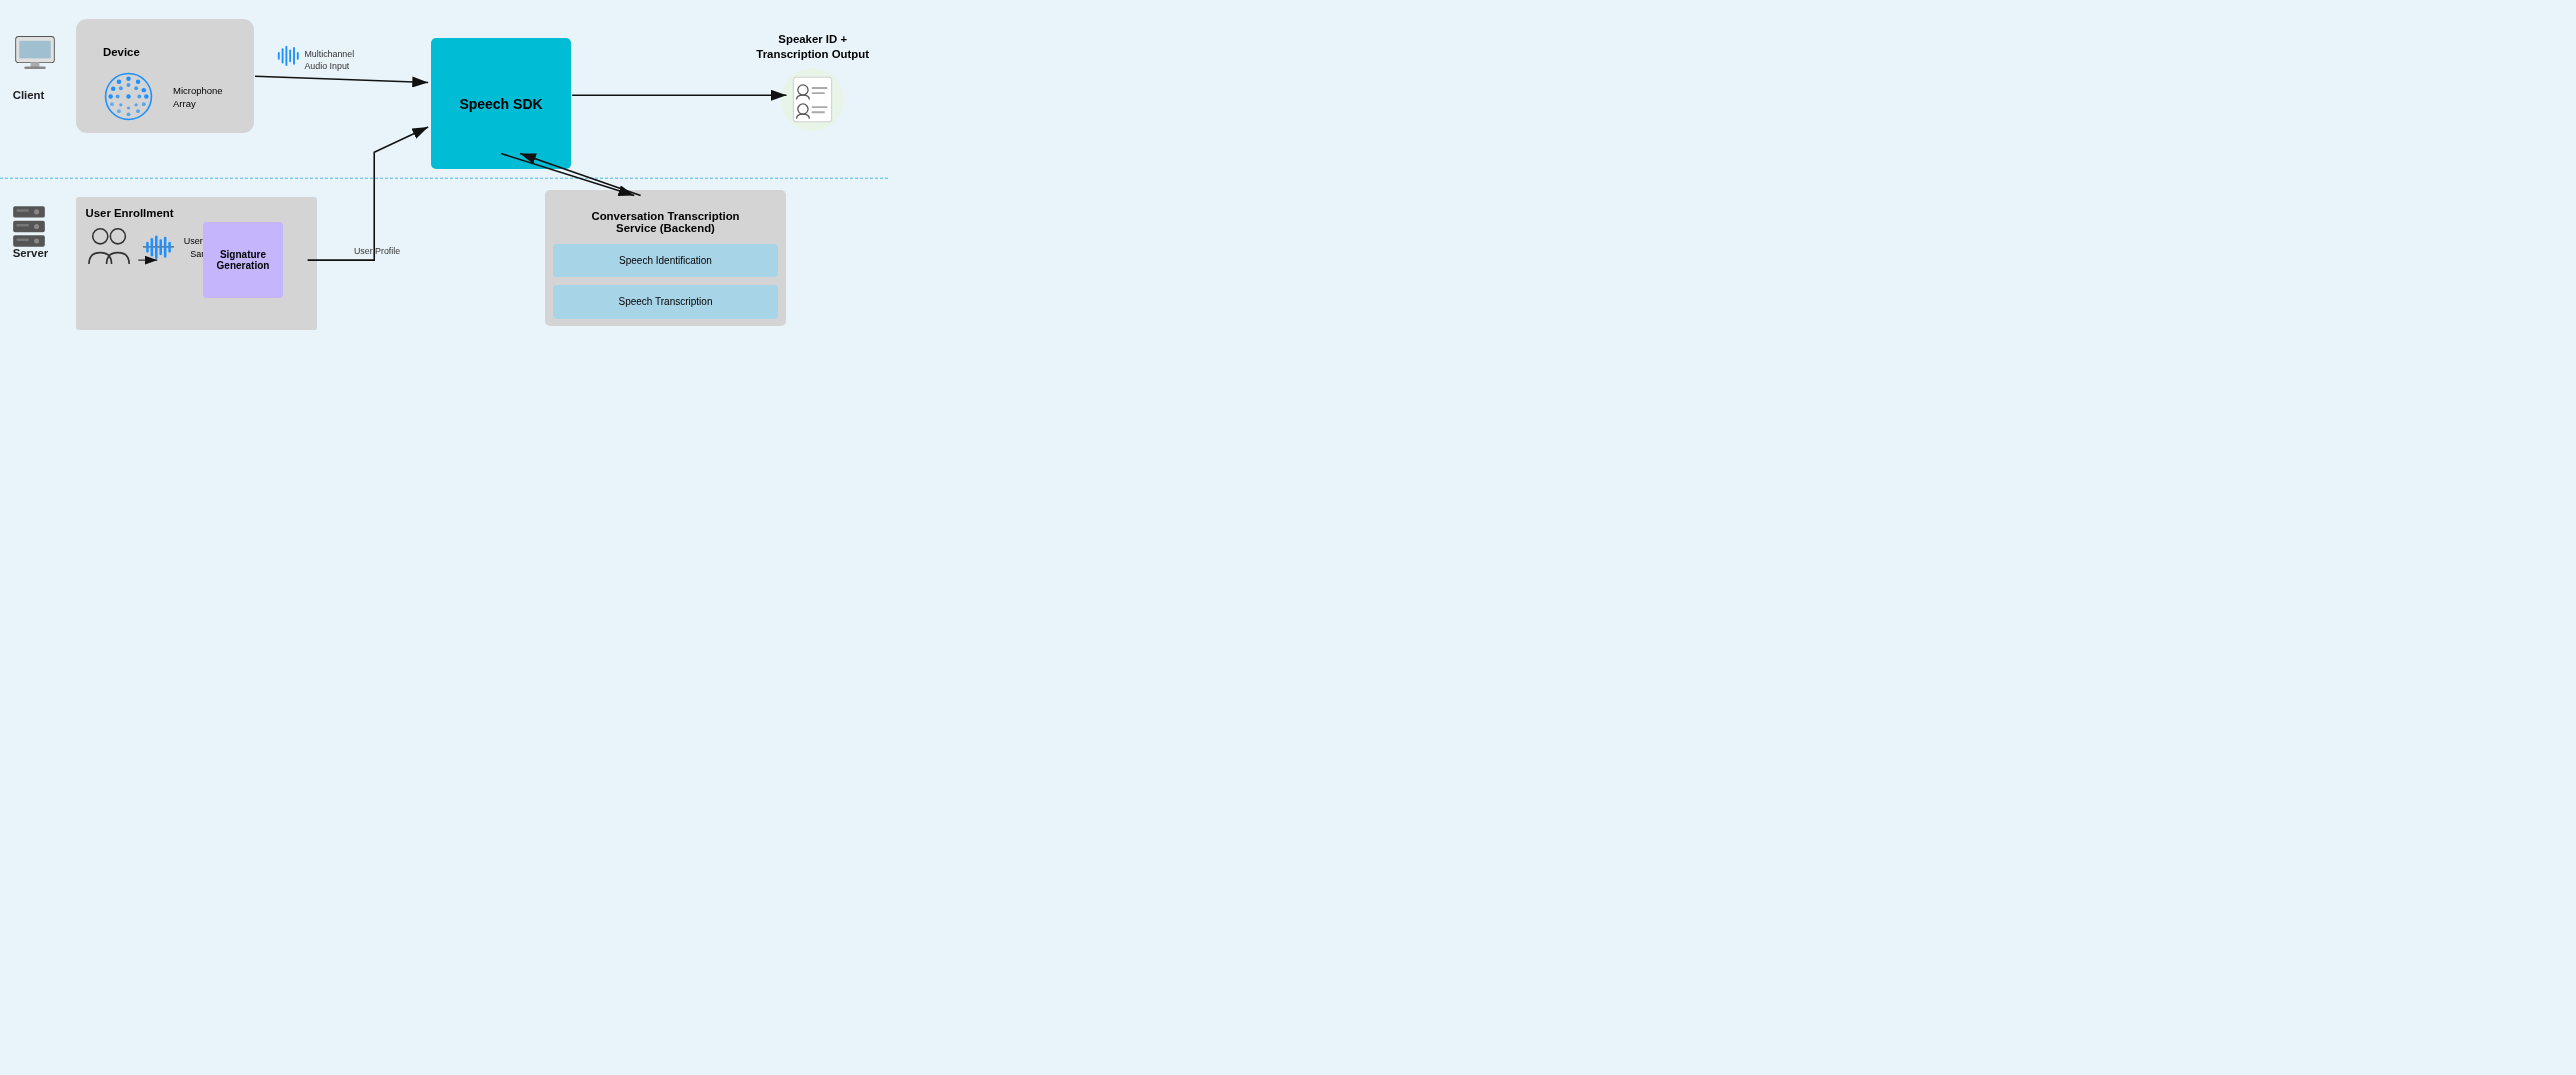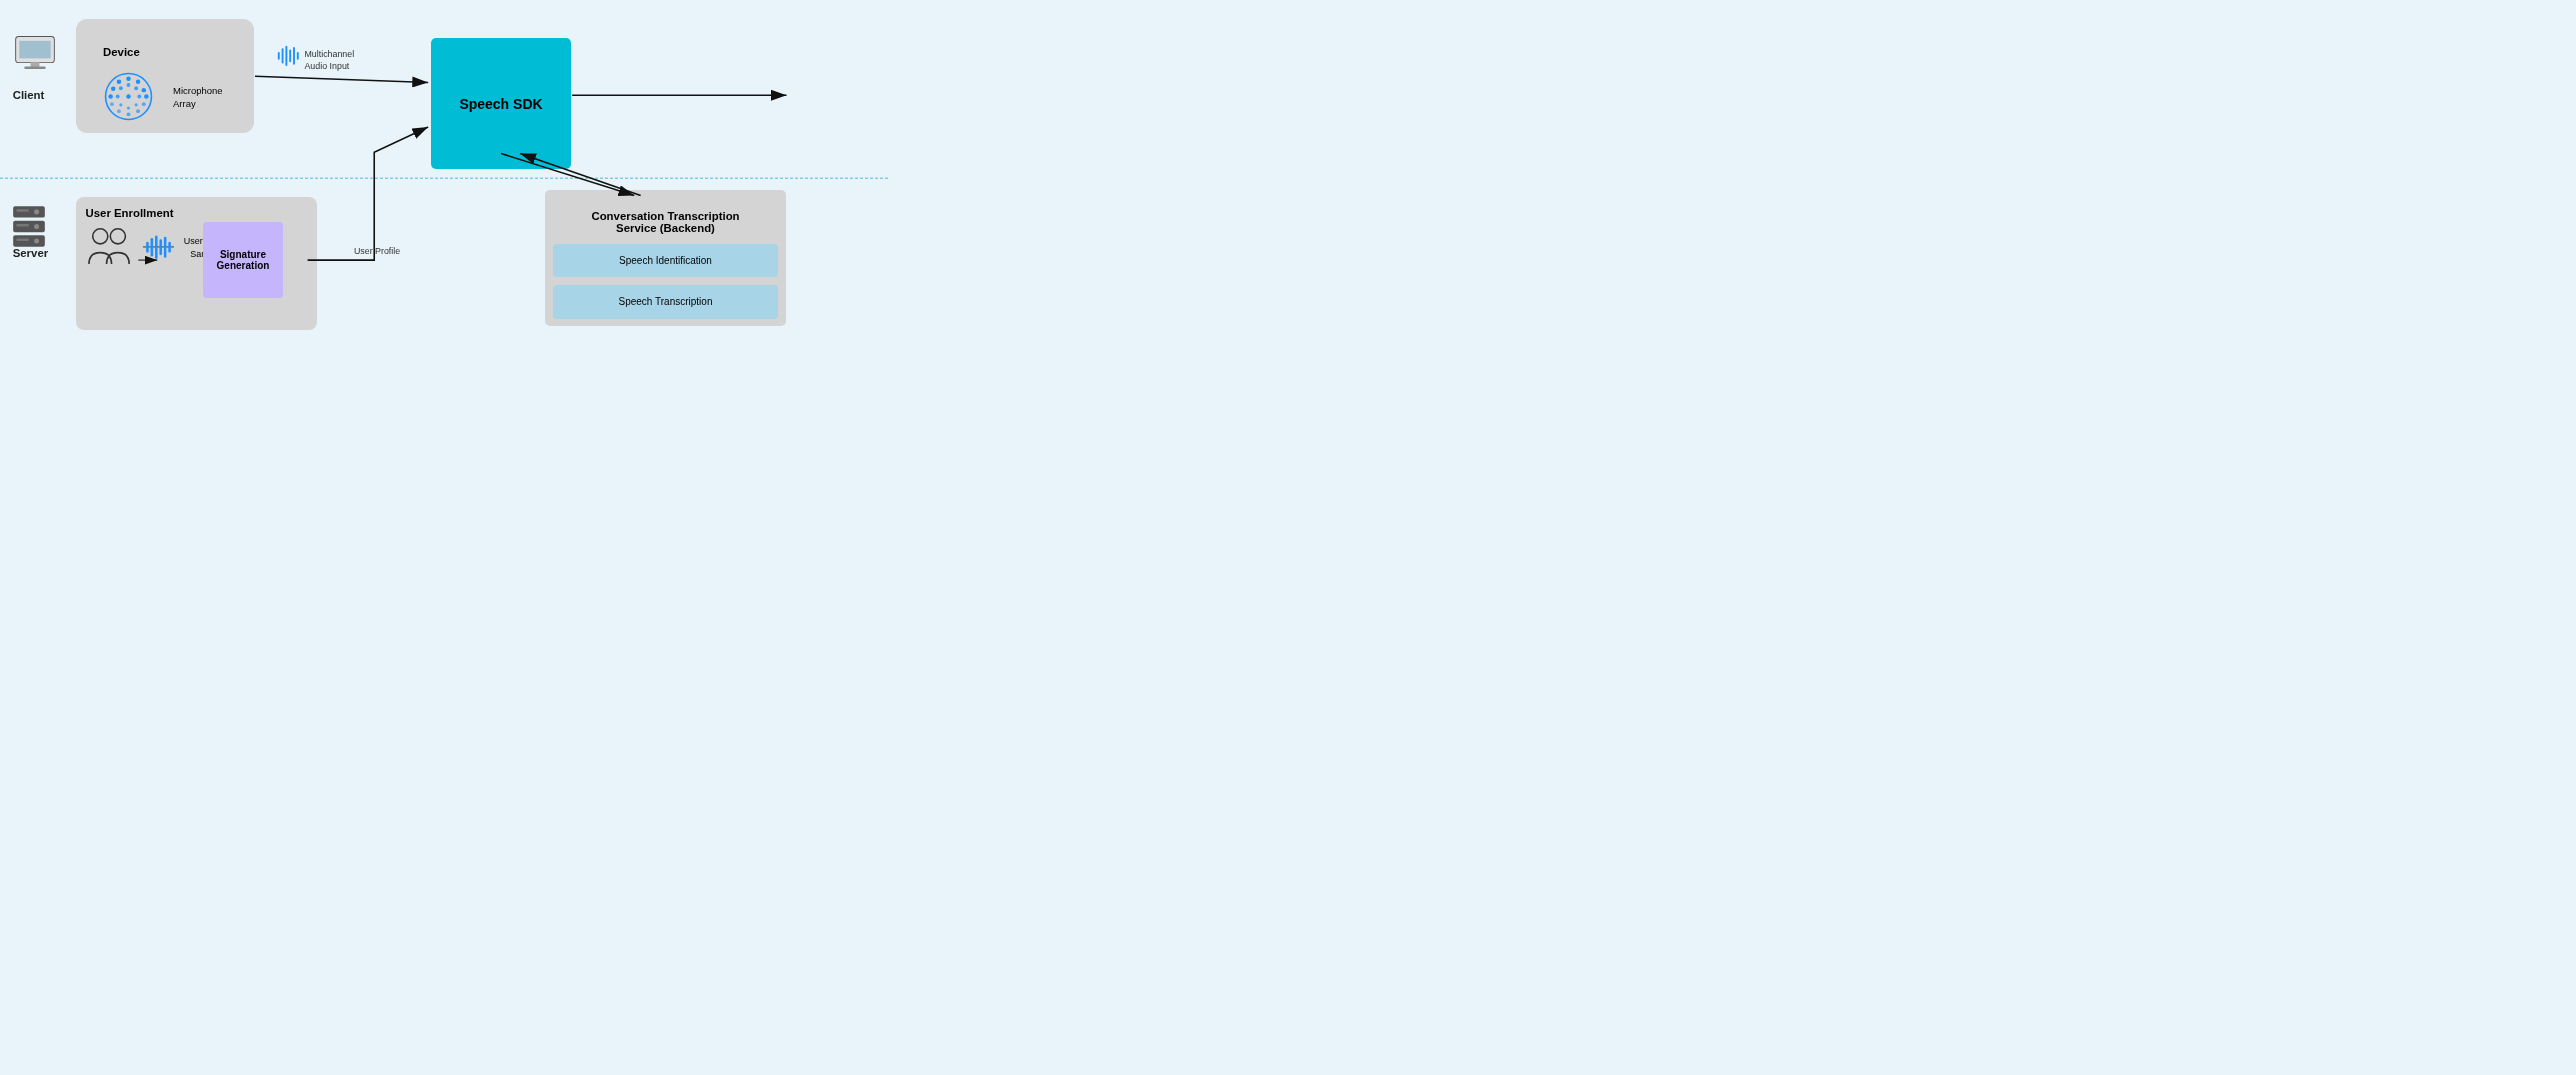--- a/index.html
+++ b/index.html
@@ -88,21 +88,21 @@
     }
 
     
     .enrollment-box {
       position: absolute;
       left: 76px;
       top: 197px;
       width: 241px;
       height: 133px;
       background: #d4d4d4;
-      border-radius: 8px;
+      border-radius: 3px;
       padding: 9.5px;
     }
 
     .enrollment-box .box-title {
       font-weight: bold;
       font-size: 11.4px;
       margin-bottom: 6.3px;
     }
 
     
@@ -330,20 +330,42 @@
 Service (Backend)</span>
     </div>
     <div class="sub-box">
       <span>Speech Identification</span>
     </div>
     <div class="sub-box">
       <span>Speech Transcription</span>
     </div>
   </div>
 
+  <div class="output-area">
+    <div class="output-title">
+      <span style="white-space:pre-line;">Speaker ID +
+Transcription Output</span>
+    </div>
+    <div class="output-icon">
+      <svg width="51" height="51" viewBox="0 0 80 80">
+
+        <rect x="10" y="5" width="60" height="70" rx="4" fill="white" stroke="#ccc" stroke-width="1.5"></rect>
+
+        <circle cx="25" cy="25" r="8" fill="none" stroke="#555" stroke-width="2"></circle>
+        <path d="M15 40 Q15 33 25 33 Q35 33 35 40" fill="none" stroke="#555" stroke-width="2"></path>
+        <line x1="40" y1="22" x2="62" y2="22" stroke="#aaa" stroke-width="3" stroke-linecap="round"></line>
+        <line x1="40" y1="30" x2="58" y2="30" stroke="#aaa" stroke-width="3" stroke-linecap="round"></line>
+
+        <circle cx="25" cy="55" r="8" fill="none" stroke="#555" stroke-width="2"></circle>
+        <path d="M15 70 Q15 63 25 63 Q35 63 35 70" fill="none" stroke="#555" stroke-width="2"></path>
+        <line x1="40" y1="52" x2="62" y2="52" stroke="#aaa" stroke-width="3" stroke-linecap="round"></line>
+        <line x1="40" y1="60" x2="58" y2="60" stroke="#aaa" stroke-width="3" stroke-linecap="round"></line>
+      </svg>
+    </div>
+  </div>
 
   <svg class="arrow-canvas" viewBox="0 0 1400 580">
     <defs>
       <marker id="arrowhead" markerWidth="10" markerHeight="7" refX="10" refY="3.5" orient="auto">
         <polygon points="0 0, 10 3.5, 0 7" fill="#111"></polygon>
       </marker>
       <marker id="arrowhead-up" markerWidth="10" markerHeight="7" refX="10" refY="3.5" orient="auto">
         <polygon points="0 0, 10 3.5, 0 7" fill="#111"></polygon>
       </marker>
     </defs>

